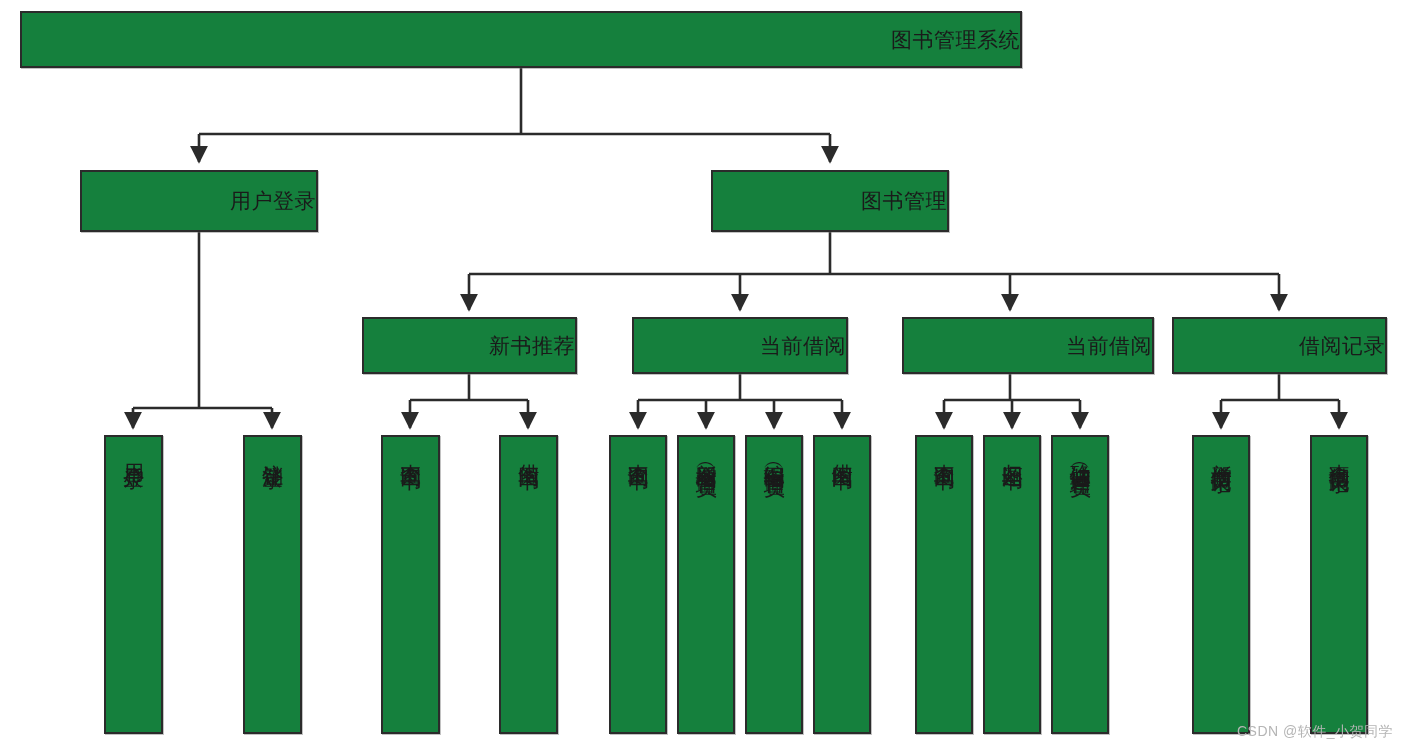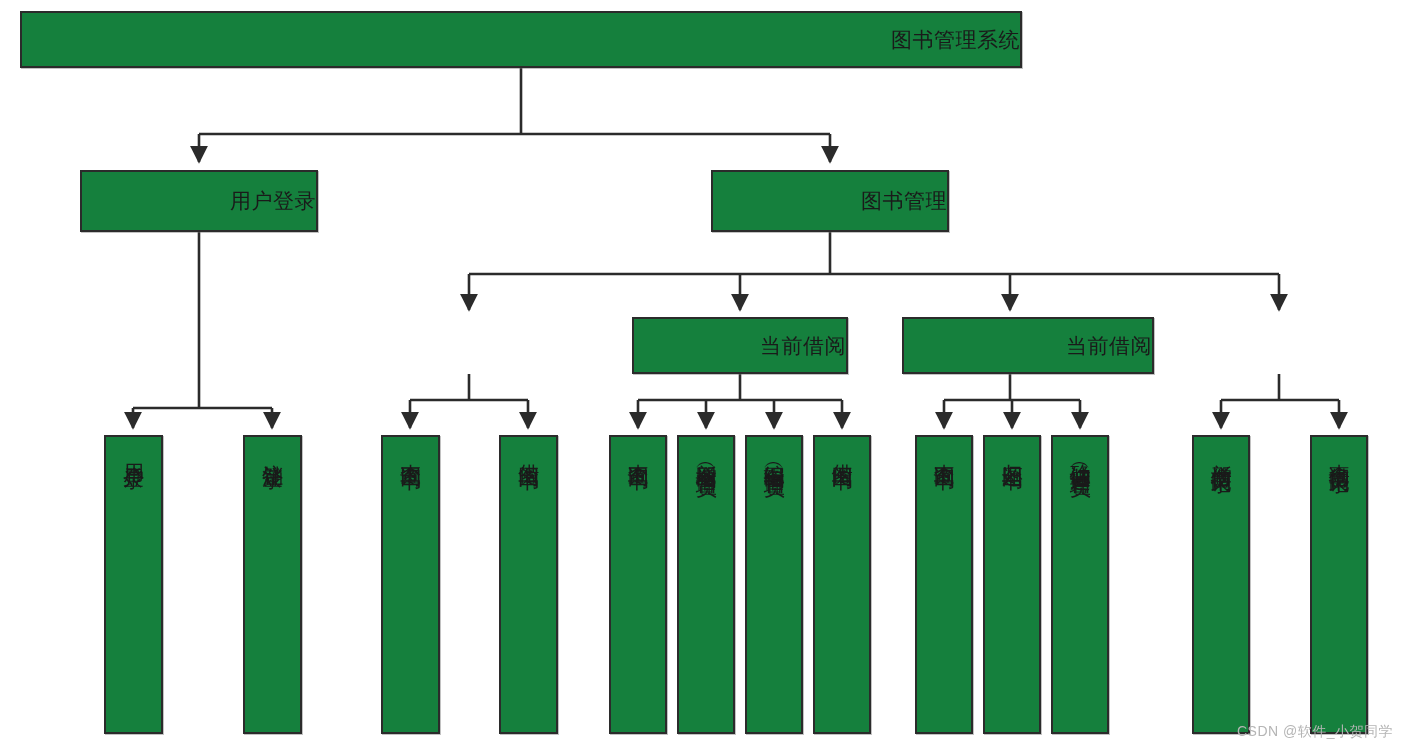--- a/index.html
+++ b/index.html
@@ -133,26 +133,32 @@
     <span class="label">图书管理系统</span>
   </div>
 
   <div class="node horizontal" style="left:80px; top:170px; width:238px; height:62px;">
     <span class="label">用户登录</span>
   </div>
   <div class="node horizontal" style="left:711px; top:170px; width:238px; height:62px;">
     <span class="label">图书管理</span>
   </div>
 
+  <div class="node horizontal" style="left:362px; top:317px; width:215px; height:57px;">
+    <span class="label">新书推荐</span>
+  </div>
   <div class="node horizontal" style="left:632px; top:317px; width:216px; height:57px;">
     <span class="label">当前借阅</span>
   </div>
   <div class="node horizontal" style="left:902px; top:317px; width:252px; height:57px;">
     <span class="label">当前借阅</span>
   </div>
+  <div class="node horizontal" style="left:1172px; top:317px; width:215px; height:57px;">
+    <span class="label">借阅记录</span>
+  </div>
 
   <div class="node vertical" style="left:104px; top:435px; width:59px; height:299px;">
     <span class="label">用户登录</span>
   </div>
   <div class="node vertical" style="left:243px; top:435px; width:59px; height:299px;">
     <span class="label">注销登录</span>
   </div>
 
   <div class="node vertical" style="left:381px; top:435px; width:59px; height:299px;">
     <span class="label">查询图书</span>

